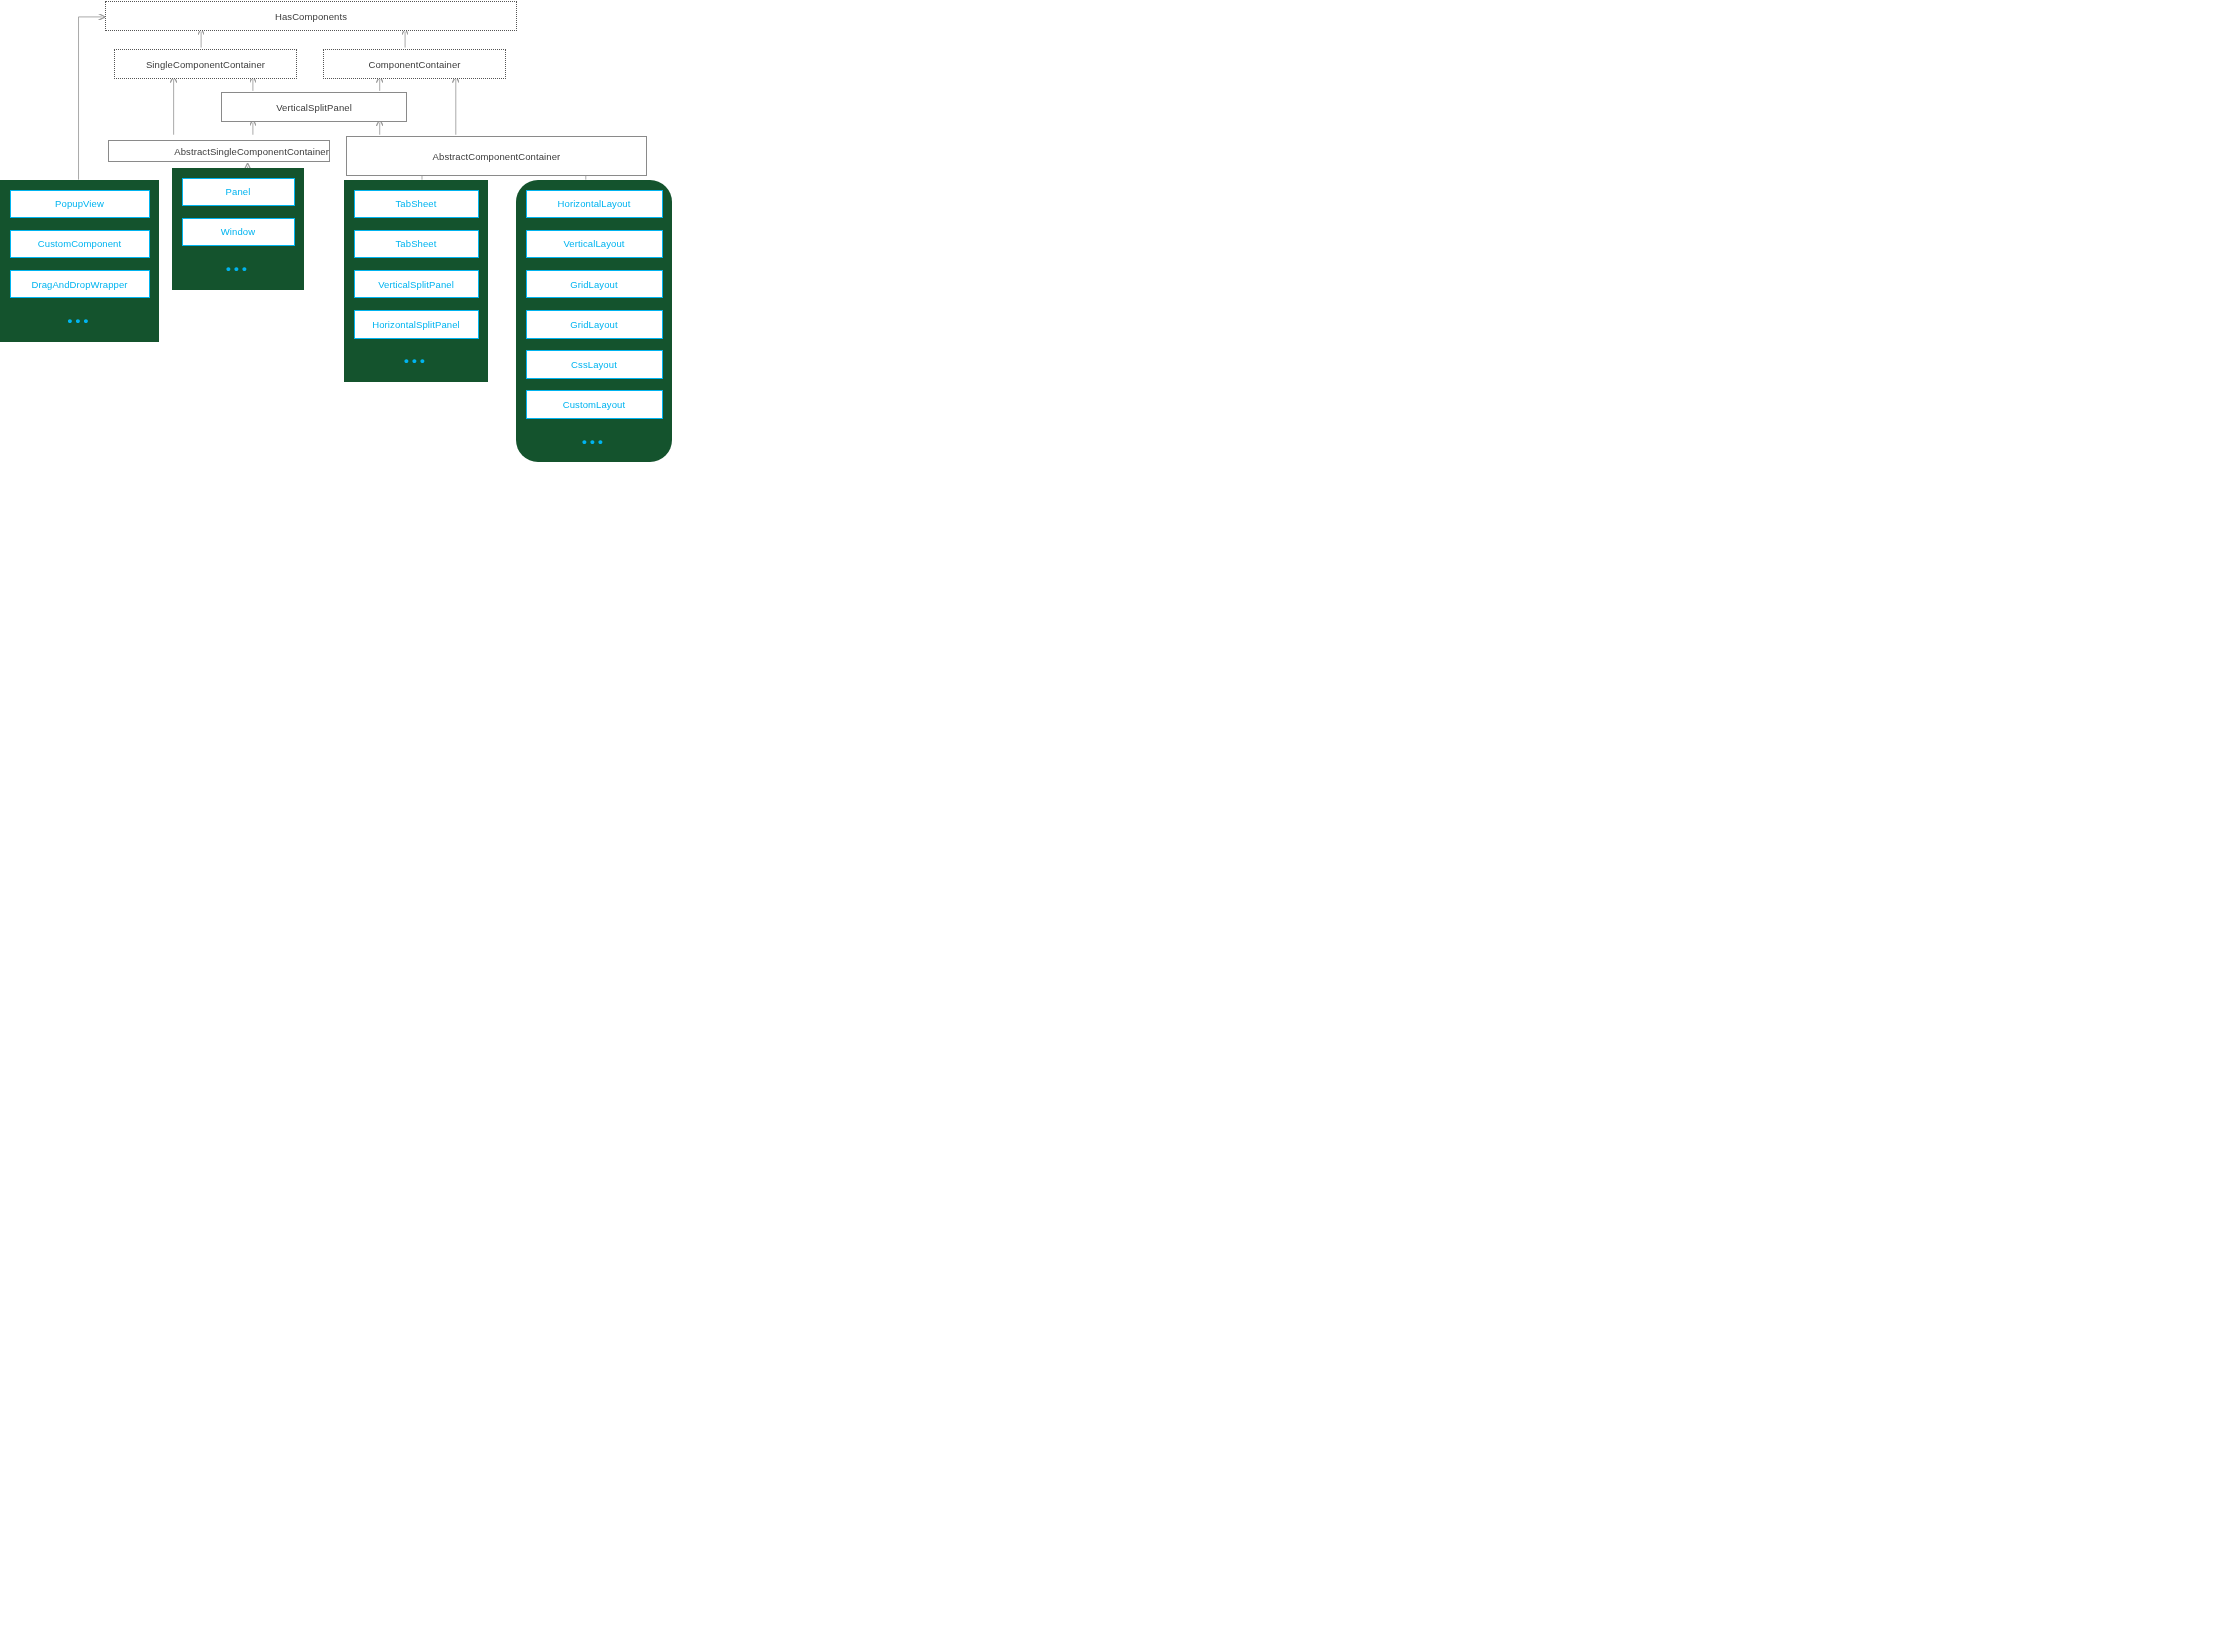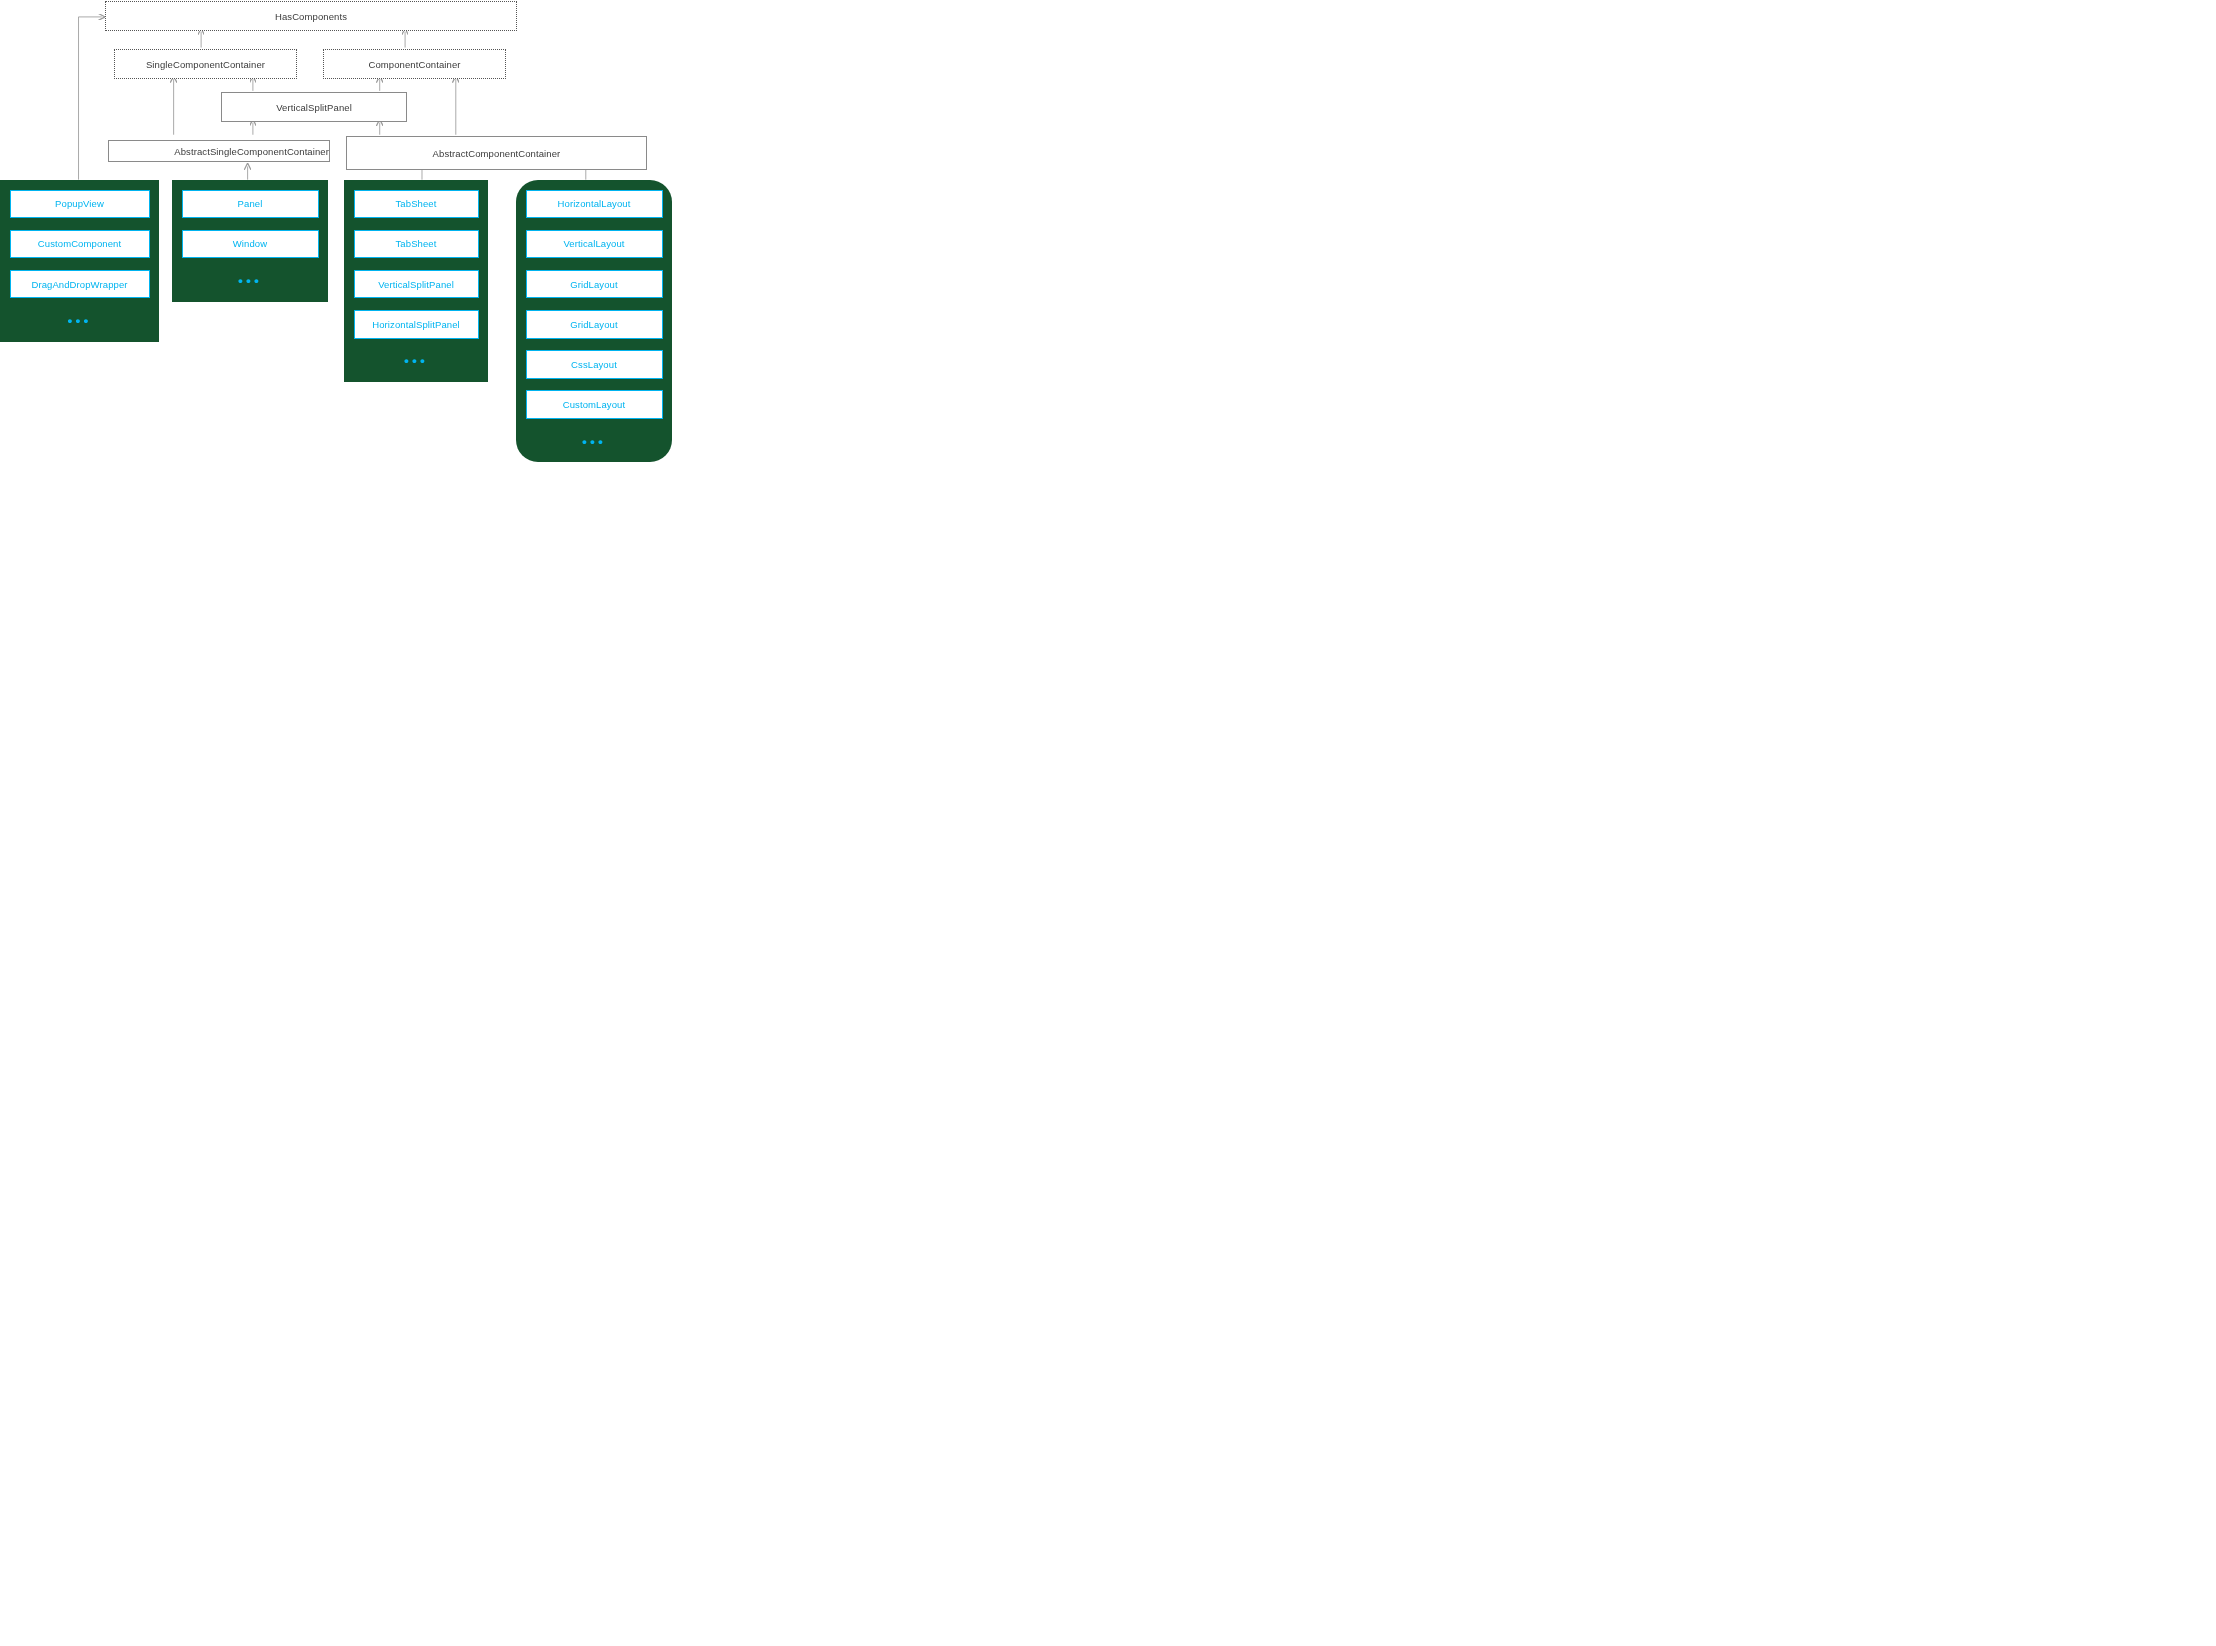--- a/index.html
+++ b/index.html
@@ -116,38 +116,38 @@
     <span>ComponentContainer</span>
   </div>
 
   <div class="node abstract" style="left:221px; top:92px; width:186px; height:30px;">
     <span>VerticalSplitPanel</span>
   </div>
 
   <div class="node abstract" style="left:108px; top:140px; width:222px; height:22px;justify-content:flex-end;">
     <span>AbstractSingleComponentContainer</span>
   </div>
-  <div class="node abstract" style="left:346px; top:136px; width:301px; height:34px;">
+  <div class="node abstract" style="left:346px; top:136px; width:301px; height:40px;">
     <span>AbstractComponentContainer</span>
   </div>
 
   <div class="group" style="left:0px; top:180px; width:159px;">
     <div class="concrete node">
       <span>PopupView</span>
     </div>
     <div class="concrete node">
       <span>CustomComponent</span>
     </div>
     <div class="concrete node">
       <span>DragAndDropWrapper</span>
     </div>
     <div class="ellipsis">•••</div>
   </div>
 
-  <div class="group" style="left:172px; top:180px; width:156px;">
+  <div class="group" style="left:172px; top:168px; width:132px;">
     <div class="concrete node">
       <span>Panel</span>
     </div>
     <div class="concrete node">
       <span>Window</span>
     </div>
     <div class="ellipsis">•••</div>
   </div>
 
   <div class="group" style="left:344px; top:180px; width:144px;">

